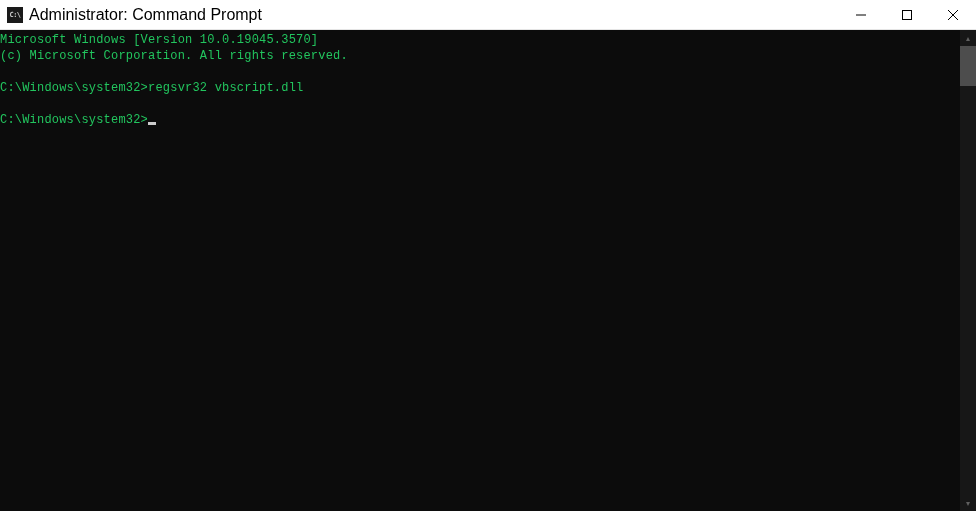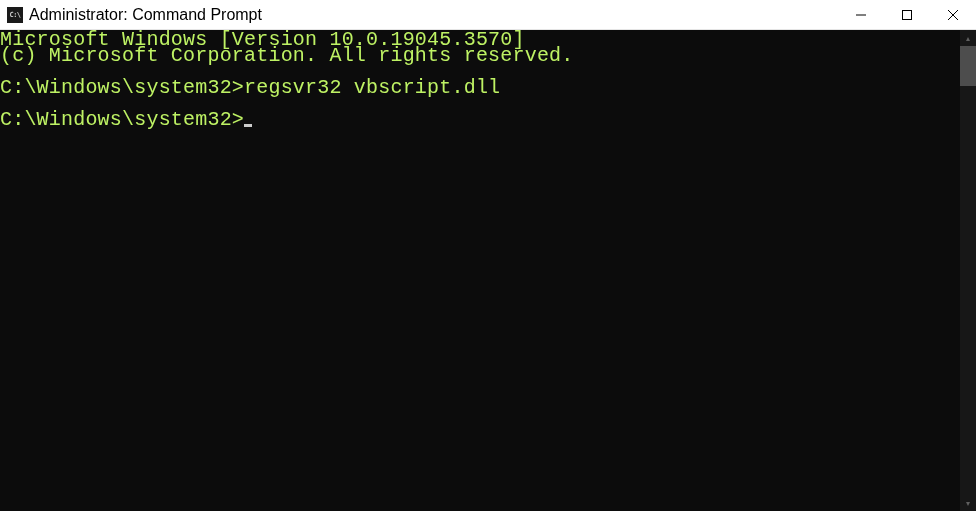--- a/index.html
+++ b/index.html
@@ -56,23 +56,23 @@
     .console-area {
       position: relative;
       width: 100%;
       height: calc(100% - 30px);
       background: #000;
       display: flex;
     }
     .console-content {
       flex: 1;
       background: #0c0c0c;
-      color: #bef264;
+      color: #22c55e;
       font-family: Consolas, "Courier New", monospace;
-      font-size: 20px;
+      font-size: 12px;
       line-height: 16px;
       padding: 2px 0 0 0;
       white-space: pre;
       overflow: hidden;
       letter-spacing: 0.2px;
     }
     .scrollbar {
       width: 16px;
       height: 100%;
       background: #171717;

